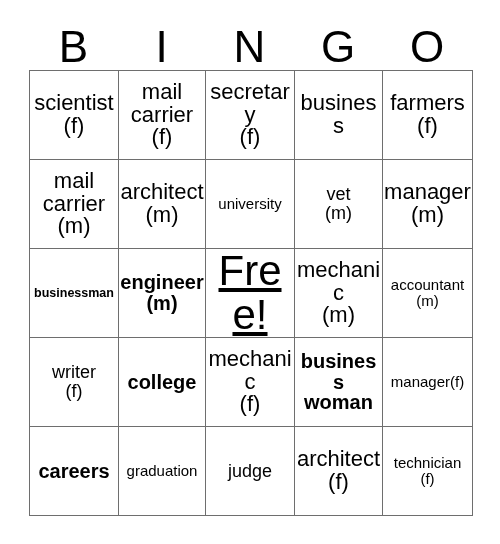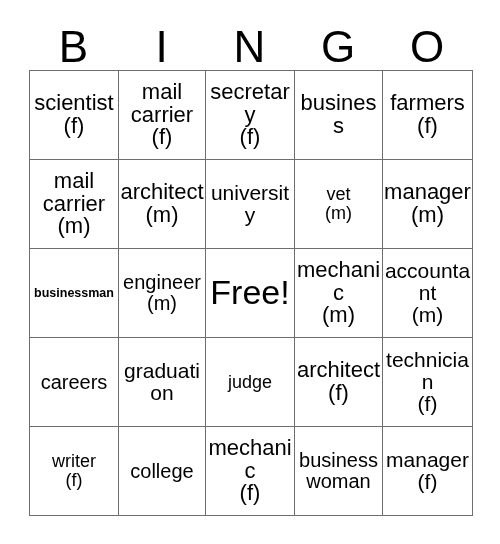--- a/index.html
+++ b/index.html
@@ -68,26 +68,26 @@
     vertical-align: middle;
     padding: 0 1px;
     line-height: 1.04;
     word-wrap: break-word;
     overflow-wrap: break-word;
     background: #ffffff;
     color: #000000;
   }
 
   
-  .fs-xxl { font-size: 34px; }
+  .fs-xxl { font-size: 42px; text-decoration: underline; }
   .fs-xl  { font-size: 18px; }
   .fs-l   { font-size: 22px; }
-  .fs-m   { font-size: 20px; }
+  .fs-m   { font-size: 20px; font-weight: bold; }
   .fs-s   { font-size: 22px; }
-  .fs-xs  { font-size: 21px; }
+  .fs-xs  { font-size: 15px; }
   .fs-xxs { font-size: 12.5px; font-weight: bold; }
 </style>
 </head>
 <body>
 
 <div id="bingo-card">
 
   <div id="bingo-header">
     <div class="header-letter c0">B</div>
     <div class="header-letter c1">I</div>
@@ -120,29 +120,29 @@
         <td class="bingo-cell fs-s">manager<br>(m)</td>
       </tr>
       <tr>
         <td class="bingo-cell fs-xxs">businessman</td>
         <td class="bingo-cell fs-m">engineer<br>(m)</td>
         <td class="bingo-cell fs-xxl">Free!</td>
         <td class="bingo-cell fs-s">mechanic<br>(m)</td>
         <td class="bingo-cell fs-xs">accountant<br>(m)</td>
       </tr>
       <tr>
+        <td class="bingo-cell fs-xl">writer<br>(f)</td>
+        <td class="bingo-cell fs-m">college</td>
+        <td class="bingo-cell fs-s">mechanic<br>(f)</td>
+        <td class="bingo-cell fs-m">business<br>woman</td>
+        <td class="bingo-cell fs-xs">manager(f)</td>
+      </tr>
+      <tr>
         <td class="bingo-cell fs-m">careers</td>
         <td class="bingo-cell fs-xs">graduation</td>
         <td class="bingo-cell fs-xl">judge</td>
         <td class="bingo-cell fs-s">architect<br>(f)</td>
         <td class="bingo-cell fs-xs">technician<br>(f)</td>
-      </tr>
-      <tr>
-        <td class="bingo-cell fs-xl">writer<br>(f)</td>
-        <td class="bingo-cell fs-m">college</td>
-        <td class="bingo-cell fs-s">mechanic<br>(f)</td>
-        <td class="bingo-cell fs-m">business<br>woman</td>
-        <td class="bingo-cell fs-xs">manager(f)</td>
       </tr>
     </tbody>
   </table>
 
 </div>
 
 </body></html>

